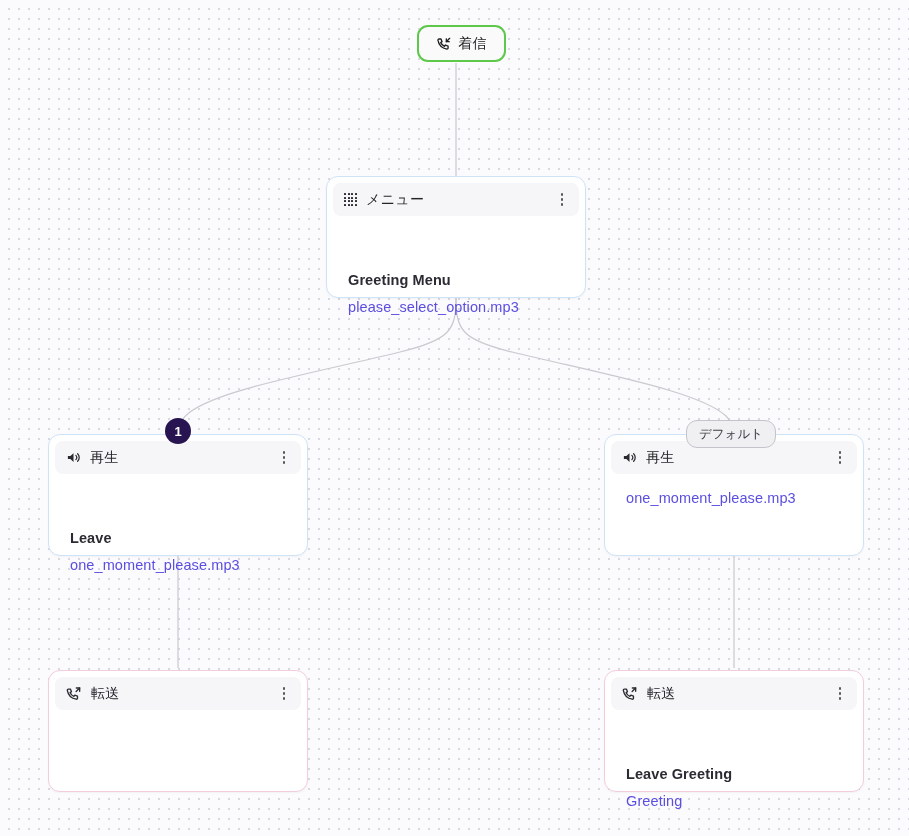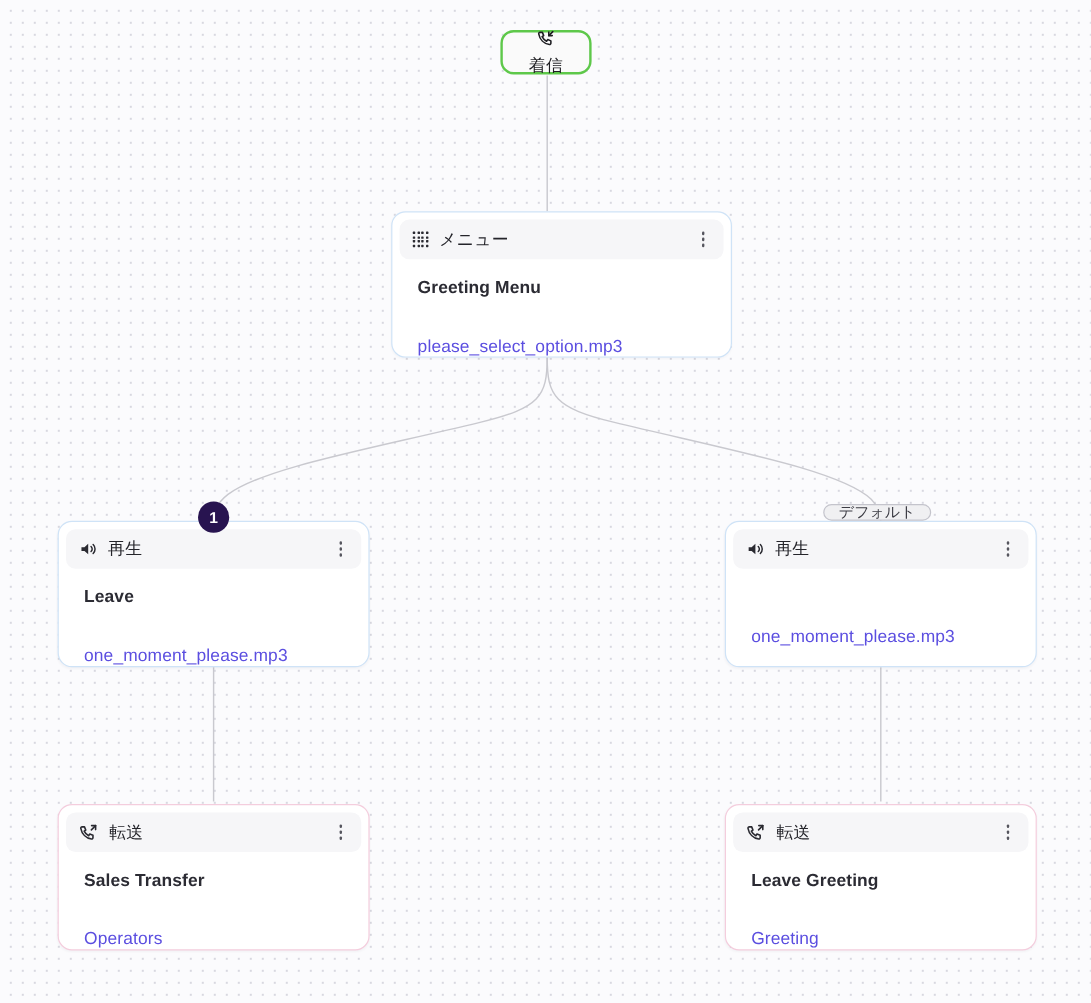--- a/index.html
+++ b/index.html
@@ -40,31 +40,30 @@
     fill: none;
     stroke: #c9c9cf;
     stroke-width: 1.2;
   }
 
   
   .trigger-node {
     position: absolute;
     left: 417px;
     top: 25px;
-    width: 76px;
+    width: 89px;
     height: 37px;
     background: #fafafa;
     border: 2px solid #5ec84a;
     border-radius: 11px;
     display: flex;
     align-items: center;
     justify-content: center;
     gap: 6px;
     z-index: 3;
-    flex-direction: column;
   }
   .trigger-label {
     font-size: 14px;
     color: #1f1f23;
     letter-spacing: 0.3px;
   }
 
   
   .node {
     position: absolute;
@@ -114,47 +113,47 @@
 
   .node-body {
     padding: 10px 21px 17px 21px;
   }
   .node-title {
     font-size: 14.5px;
     font-weight: bold;
     color: #2b2b33;
     margin-bottom: 11px;
     letter-spacing: 0.1px;
+    margin-top: 40px;
   }
   .node-link {
     font-size: 14.5px;
     color: #5b4ee0;
     letter-spacing: 0.1px;
     cursor: pointer;
-    margin-top: 33px;
   }
 
   
   .num-badge {
     position: absolute;
     width: 26px;
     height: 26px;
     border-radius: 50%;
     background: #281450;
     color: #ffffff;
     font-size: 13px;
     font-weight: bold;
     display: flex;
     align-items: center;
     justify-content: center;
     z-index: 5;
   }
   .pill-badge {
     position: absolute;
-    height: 14px;
+    height: 28px;
     padding: 0 12px;
     border-radius: 11px;
     background: #f0f0f2;
     border: 1px solid #c4c4cc;
     color: #3b3b43;
     font-size: 12.5px;
     display: flex;
     align-items: center;
     justify-content: center;
     z-index: 5;
@@ -198,21 +197,21 @@
 
   <div class="trigger-node">
     <svg class="icon" width="16" height="16" viewBox="0 0 24 24" fill="none" stroke="#1f1f23" stroke-width="2" stroke-linecap="round" stroke-linejoin="round">
       <path d="M4.5 4.5 h3 l1.6 4 -2 1.4 a12 12 0 0 0 5.6 5.6 l1.4 -2 4 1.6 v3 a1.6 1.6 0 0 1 -1.8 1.6 A16.5 16.5 0 0 1 2.9 6.3 A1.6 1.6 0 0 1 4.5 4.5 z"></path>
       <polyline points="20.5,3.5 15.5,8.5"></polyline>
       <polyline points="15.5,4.2 15.5,8.5 19.8,8.5"></polyline>
     </svg>
     <span class="trigger-label">着信</span>
   </div>
 
-  <div class="node menu-node" style="left:326px; top:176px; width:284px; height:122px;">
+  <div class="node menu-node" style="left:326px; top:176px; width:260px; height:122px;">
     <div class="node-header">
       <span class="grid-icon">
         <span></span>
           <span></span>
           <span></span>
           <span></span>
         <span></span>
           <span></span>
           <span></span>
           <span></span>
@@ -288,24 +287,20 @@
         <polyline points="15.5,3 20.5,3 20.5,8"></polyline>
         <line x1="20.5" y1="3" x2="15.2" y2="8.3"></line>
       </svg>
       <span class="node-header-title">転送</span>
       <span class="kebab">
         <i></i>
           <i></i>
           <i></i>
       </span>
     </div>
-    <div class="node-body">
-      <div class="node-title">Sales Transfer</div>
-      <div class="node-link">Operators</div>
-    </div>
   </div>
 
   <div class="node xfer-node" style="left:604px; top:670px; width:260px; height:122px;">
     <div class="node-header">
       <svg class="icon" width="16" height="16" viewBox="0 0 24 24" fill="none" stroke="#2a2a31" stroke-width="2" stroke-linecap="round" stroke-linejoin="round">
         <path d="M3.6 4.6 h3 l1.6 4 -2 1.4 a12 12 0 0 0 5.6 5.6 l1.4 -2 4 1.6 v3 a1.6 1.6 0 0 1 -1.8 1.6 A16.5 16.5 0 0 1 2 6.4 A1.6 1.6 0 0 1 3.6 4.6 z"></path>
         <polyline points="15.5,3 20.5,3 20.5,8"></polyline>
         <line x1="20.5" y1="3" x2="15.2" y2="8.3"></line>
       </svg>
       <span class="node-header-title">転送</span>

